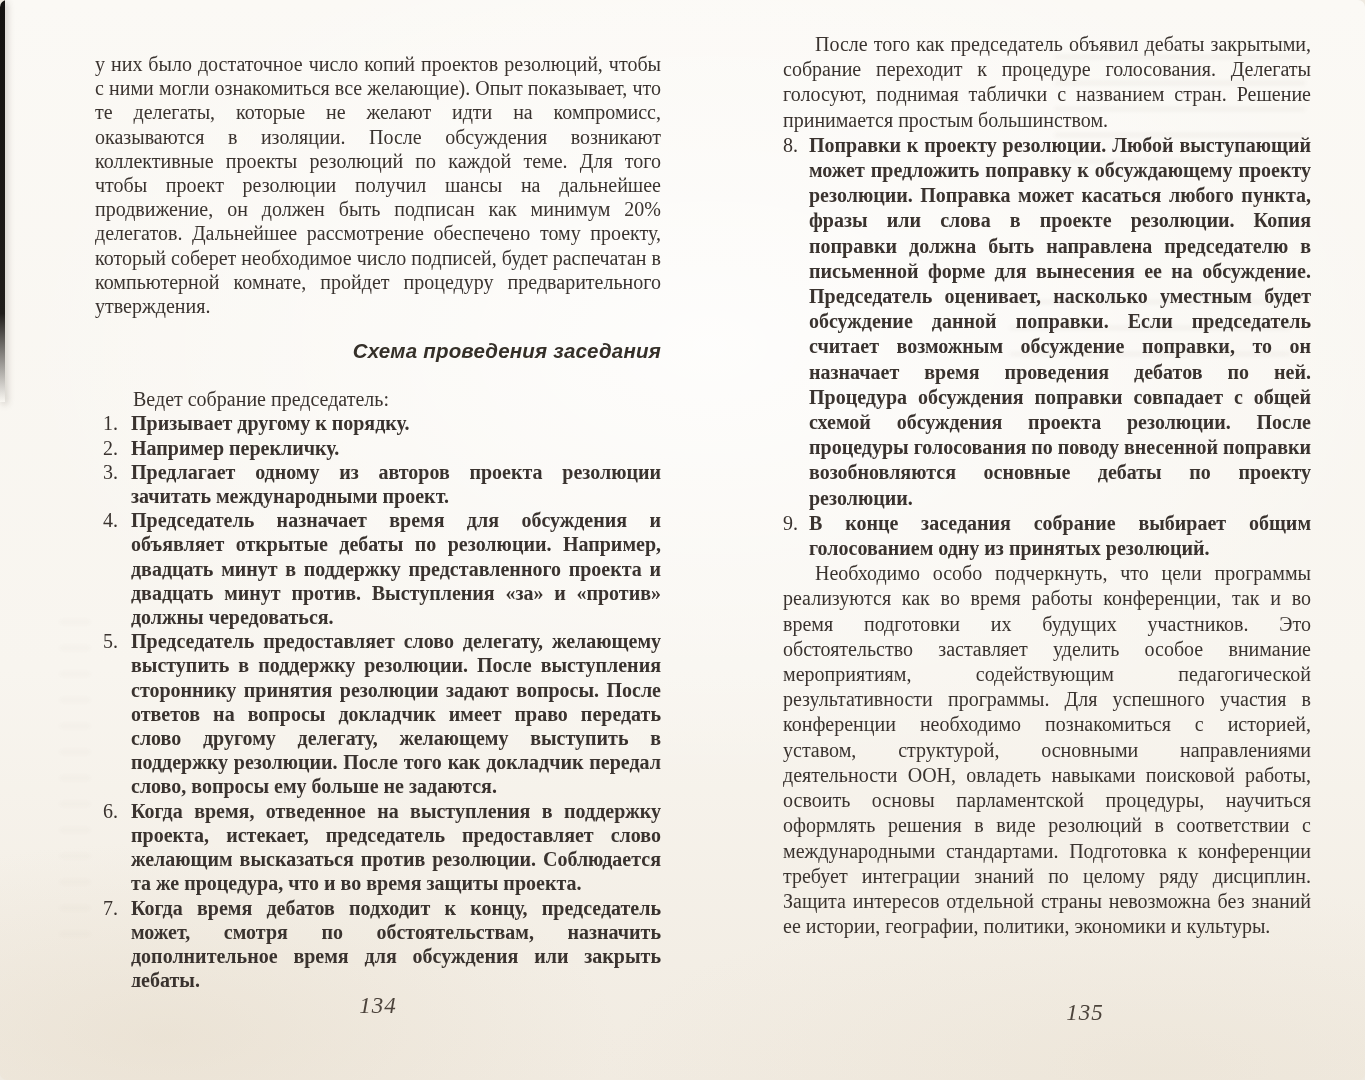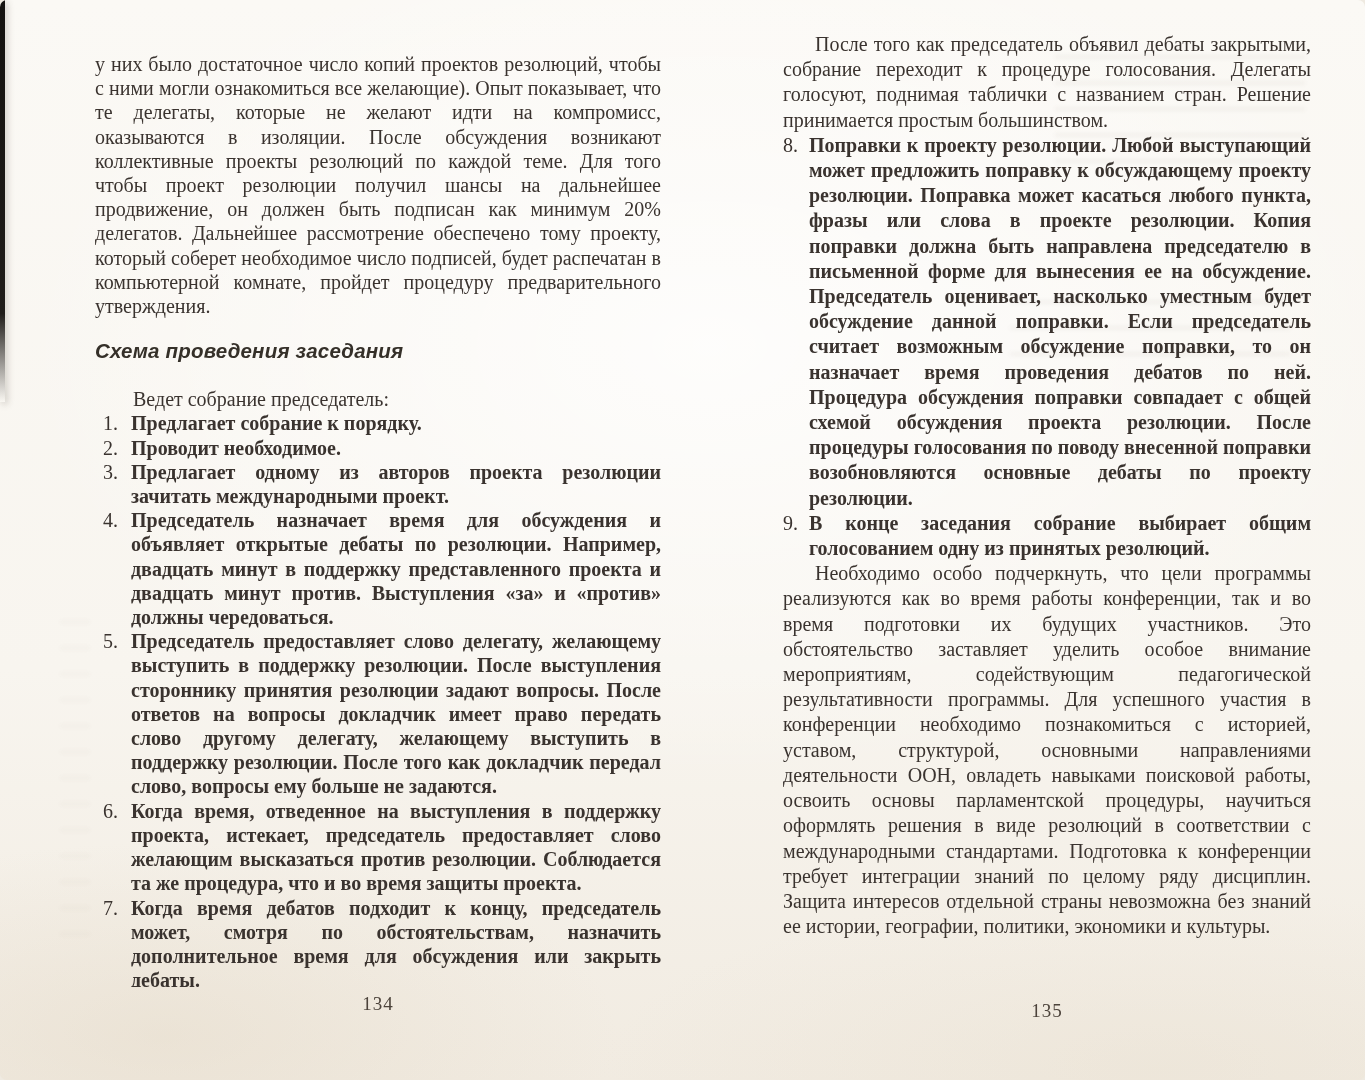--- a/index.html
+++ b/index.html
@@ -34,37 +34,37 @@
     font-size:20px;line-height:24.2px;
   }
   .page-right{
     left:783px;top:32px;width:528px;height:952px;
     font-size:20px;line-height:25.2px;
   }
   .para{margin:0;text-align:justify;hyphens:auto;}
   .heading{
     font-family:"Liberation Sans","DejaVu Sans",sans-serif;
     font-weight:bold;font-style:italic;
-    text-align:left;font-size:20.5px;line-height:25px;
+    text-align:right;font-size:20.5px;line-height:25px;
     margin:20px 0 10px;color:#353029;letter-spacing:.2px;
   }
   .page-right .heading{margin:22px 0 12px;}
   .lead{text-indent:38px;margin-top:24px;}
   .indent{text-indent:32px;}
   .olist{margin:0;}
   .li{display:flex;align-items:flex-start;}
   .num{flex:0 0 28px;padding-left:8px;}
   .page-right .num{flex-basis:26px;padding-left:0;}
   .litext{flex:1;text-align:justify;hyphens:auto;font-weight:bold;}
   .pageno{
     position:absolute;text-align:center;
-    font-size:19px;letter-spacing:1px;color:#4c433b;
+    font-size:23px;letter-spacing:1px;color:#4c433b;font-style:italic;
   }
   .pageno-left{left:95px;width:566px;top:993px;}
-  .pageno-right{left:783px;width:528px;top:1000px;}
+  .pageno-right{left:821px;width:528px;top:1000px;}
 </style>
 </head>
 <body>
 
 <div class="scan">
 
   <div class="edge-strip"></div>
   <div class="ghost" style="left:1055px;top:55px;width:250px;height:125px;"></div>
   <div class="ghost" style="left:1010px;top:300px;width:280px;height:70px;"></div>
   <div class="ghost" style="left:60px;top:620px;width:30px;height:320px;opacity:.03;"></div>
@@ -72,25 +72,25 @@
   <section class="page page-left">
     <p class="para">у них было достаточное число копий проектов резолюций, чтобы с ними могли ознакомиться все желающие). Опыт показывает, что те делегаты, которые не желают идти на компромисс, оказываются в изоляции. После обсуждения возникают коллективные проекты резолюций по каждой теме. Для того чтобы проект резолюции получил шансы на дальнейшее продвижение, он должен быть подписан как минимум 20% делегатов. Дальнейшее рассмотрение обеспечено тому проекту, который соберет необходимое число подписей, будет распечатан в компьютерной комнате, пройдет процедуру предварительного утверждения.</p>
 
     <h3 class="heading">Схема проведения заседания</h3>
 
     <p class="para lead">Ведет собрание председатель:</p>
 
     <div class="olist">
       <div class="li">
         <span class="num">1.</span>
-        <span class="litext">Предлагает собрание к порядку.</span>
+        <span class="litext">Призывает другому к порядку.</span>
       </div>
       <div class="li">
         <span class="num">2.</span>
-        <span class="litext">Проводит необходимое.</span>
+        <span class="litext">Например перекличку.</span>
       </div>
       <div class="li">
         <span class="num">3.</span>
         <span class="litext">Предлагает одному из авторов проекта резолюции зачитать международными проект.</span>
       </div>
       <div class="li">
         <span class="num">4.</span>
         <span class="litext">Председатель назначает время для обсуждения и объявляет открытые дебаты по резолюции. Например, двадцать минут в поддержку представленного проекта и двадцать минут против. Выступления «за» и «против» должны чередоваться.</span>
       </div>
       <div class="li">

